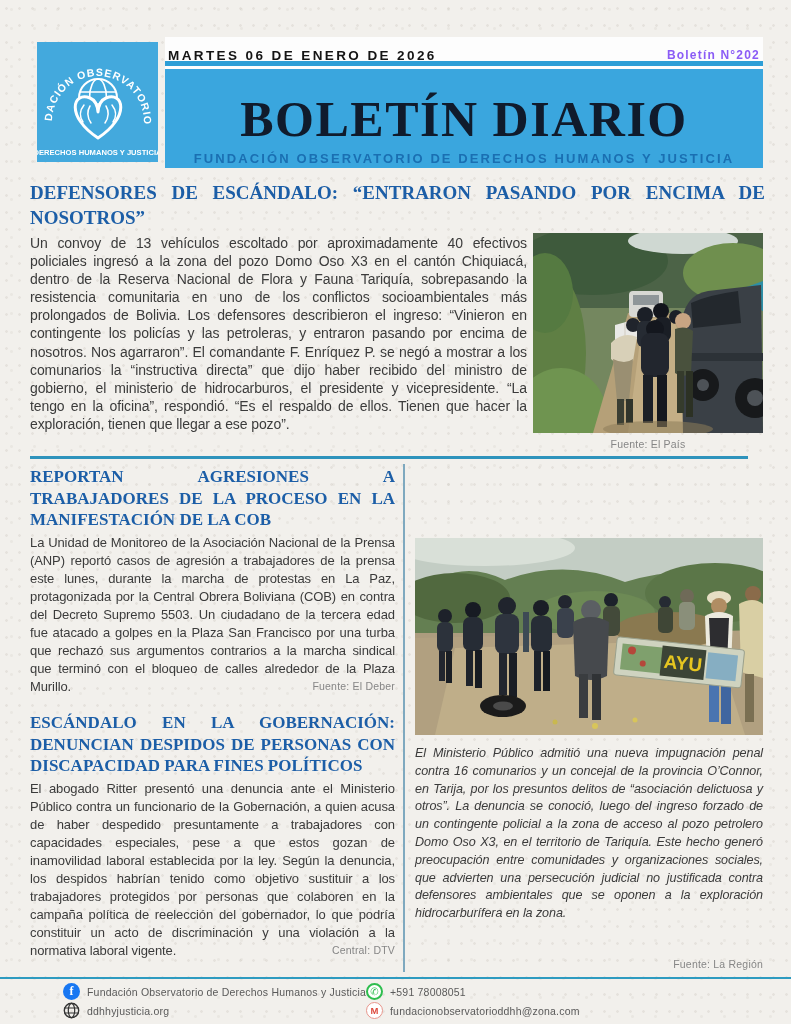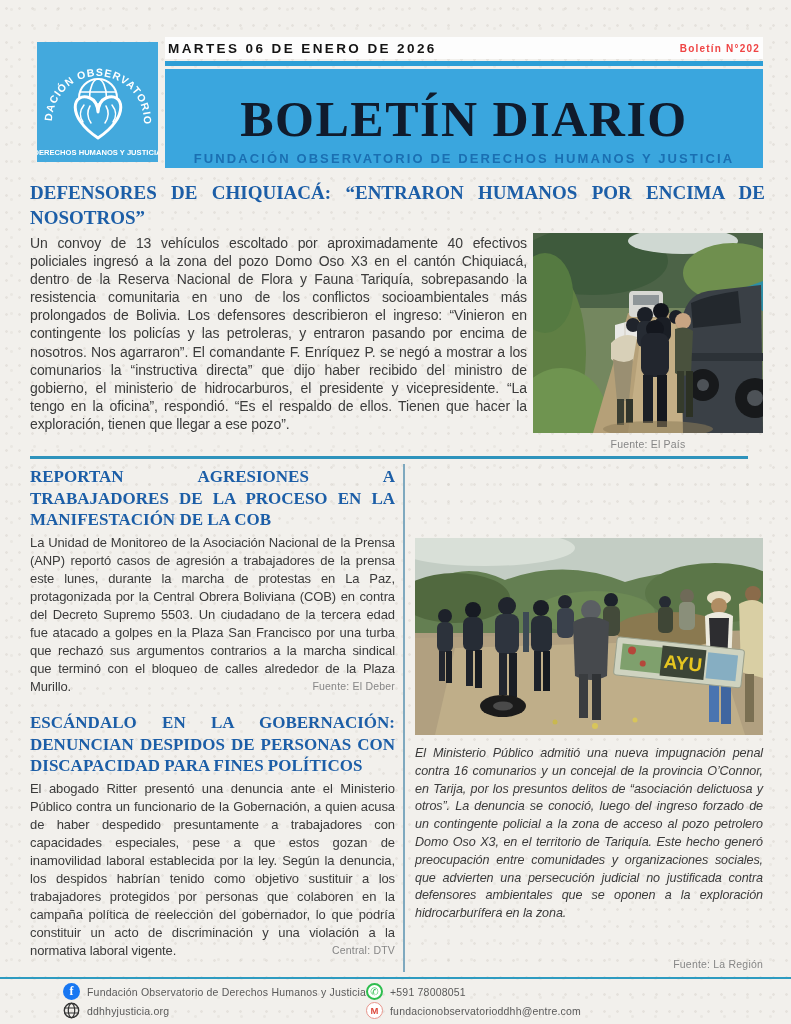--- a/index.html
+++ b/index.html
@@ -8,23 +8,23 @@
     background-color:#f2f0ec;
     background-image:
       radial-gradient(circle, rgba(176,170,158,.20) 0 1px, transparent 1.6px),
       radial-gradient(circle, rgba(190,184,172,.16) 0 1px, transparent 1.8px);
     background-size:13px 17px, 23px 19px;
     font-family:"Liberation Sans", sans-serif;
   }
   
   .logo{position:absolute;left:37px;top:42px;width:121px;height:120px;background:#43a9dd;}
   .date-strip{position:absolute;left:165px;top:37px;width:598px;height:22px;background:#fdfdfd;
-    display:flex;justify-content:space-between;align-items:center;padding:4px 3px;box-sizing:border-box;}
+    display:flex;justify-content:space-between;align-items:center;padding:18px 3px;box-sizing:border-box;}
   .date-strip .d{font-size:13.5px;font-weight:bold;color:#141414;letter-spacing:2.4px;white-space:nowrap;}
-  .date-strip .n{font-size:10px;font-weight:bold;color:#ef4444;letter-spacing:1.2px;white-space:nowrap;}
+  .date-strip .n{font-size:12px;font-weight:bold;color:#8b5cf6;letter-spacing:1.2px;white-space:nowrap;}
   .blue-line{position:absolute;left:165px;top:61px;width:598px;height:5px;background:#2d9ed6;}
   .title-bar{position:absolute;left:165px;top:69px;width:598px;height:99px;background:#3aa6de;
     display:flex;align-items:center;justify-content:center;}
   .title-bar .t{font-family:"Liberation Serif", serif;font-weight:bold;font-size:50px;color:#101b2c;
     letter-spacing:1.5px;white-space:nowrap;}
   .subtitle{position:absolute;left:165px;top:151px;width:598px;text-align:center;
     font-size:13px;font-weight:bold;color:#1a6fb2;letter-spacing:2.1px;white-space:nowrap;}
   
   .hd{position:absolute;font-family:"Liberation Serif", serif;font-weight:bold;color:#1c5ea7;
     text-align:justify;}
@@ -86,21 +86,21 @@
   <div class="date-strip">
     <span class="d">MARTES 06 DE ENERO DE 2026</span>
     <span class="n">Boletín N°202</span>
   </div>
   <div class="blue-line"></div>
   <div class="title-bar">
     <span class="t">BOLETÍN DIARIO</span>
   </div>
   <div class="subtitle">FUNDACIÓN OBSERVATORIO DE DERECHOS HUMANOS Y JUSTICIA</div>
 
-  <div class="hd hd1">DEFENSORES DE CHIQUIACÁ: “ENTRARON HUMANOS POR ENCIMA DE NOSOTROS”</div>
+  <div class="hd hd1">DEFENSORES DE ESCÁNDALO: “ENTRARON PASANDO POR ENCIMA DE NOSOTROS”</div>
   <div class="bd bd1">Un convoy de 13 vehículos escoltado por aproximadamente 40 efectivos policiales ingresó a la zona del pozo Domo Oso X3 en el cantón Chiquiacá, dentro de la Reserva Nacional de Flora y Fauna Tariquía, sobrepasando la resistencia comunitaria en uno de los conflictos socioambientales más prolongados de Bolivia. Los defensores describieron el ingreso: “Vinieron en contingente los policías y las petroleras, y entraron pasando por encima de nosotros. Nos agarraron”. El comandante F. Enríquez P. se negó a mostrar a los comunarios la “instructiva directa” que dijo haber recibido del ministro de gobierno, el ministerio de hidrocarburos, el presidente y vicepresidente. “La tengo en la oficina”, respondió. “Es el respaldo de ellos. Tienen que hacer la exploración, tienen que llegar a ese pozo”.</div>
 
   <svg class="photo photo1" viewBox="0 0 230 200">
     <rect width="230" height="200" fill="#74875f"></rect>
     <rect width="230" height="75" fill="#4c6347"></rect>
     <ellipse cx="60" cy="28" rx="75" ry="34" fill="#3e5a3c"></ellipse>
     <ellipse cx="150" cy="8" rx="55" ry="13" fill="#cfd8d2"></ellipse>
     <ellipse cx="200" cy="40" rx="50" ry="30" fill="#6f8f4e"></ellipse>
     <ellipse cx="15" cy="120" rx="38" ry="85" fill="#5f7f44"></ellipse>
     <ellipse cx="28" cy="180" rx="45" ry="45" fill="#6f9450"></ellipse>
@@ -247,16 +247,16 @@
       <line x1="1.5" y1="11" x2="15.5" y2="11" stroke="#333" stroke-width="1.2"></line>
     </svg>
     <span class="txt">ddhhyjusticia.org</span>
   </div>
   <div class="f-item f3">
     <span class="ic ic-wa">✆</span>
     <span class="txt">+591 78008051</span>
   </div>
   <div class="f-item f4">
     <span class="ic ic-gm">M</span>
-    <span class="txt">fundacionobservatorioddhh@entre.com</span>
+    <span class="txt">fundacionobservatorioddhh@zona.com</span>
   </div>
 
 </div>
 
 </body></html>

